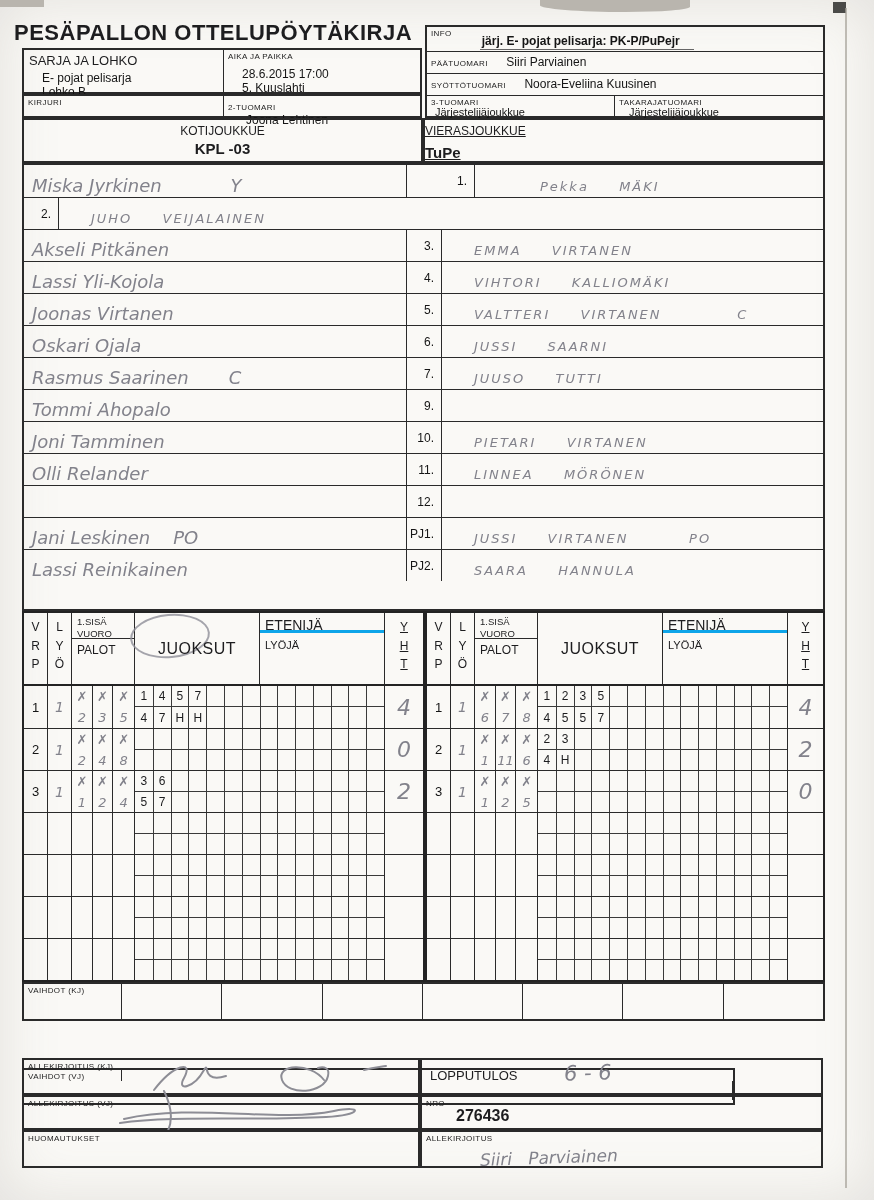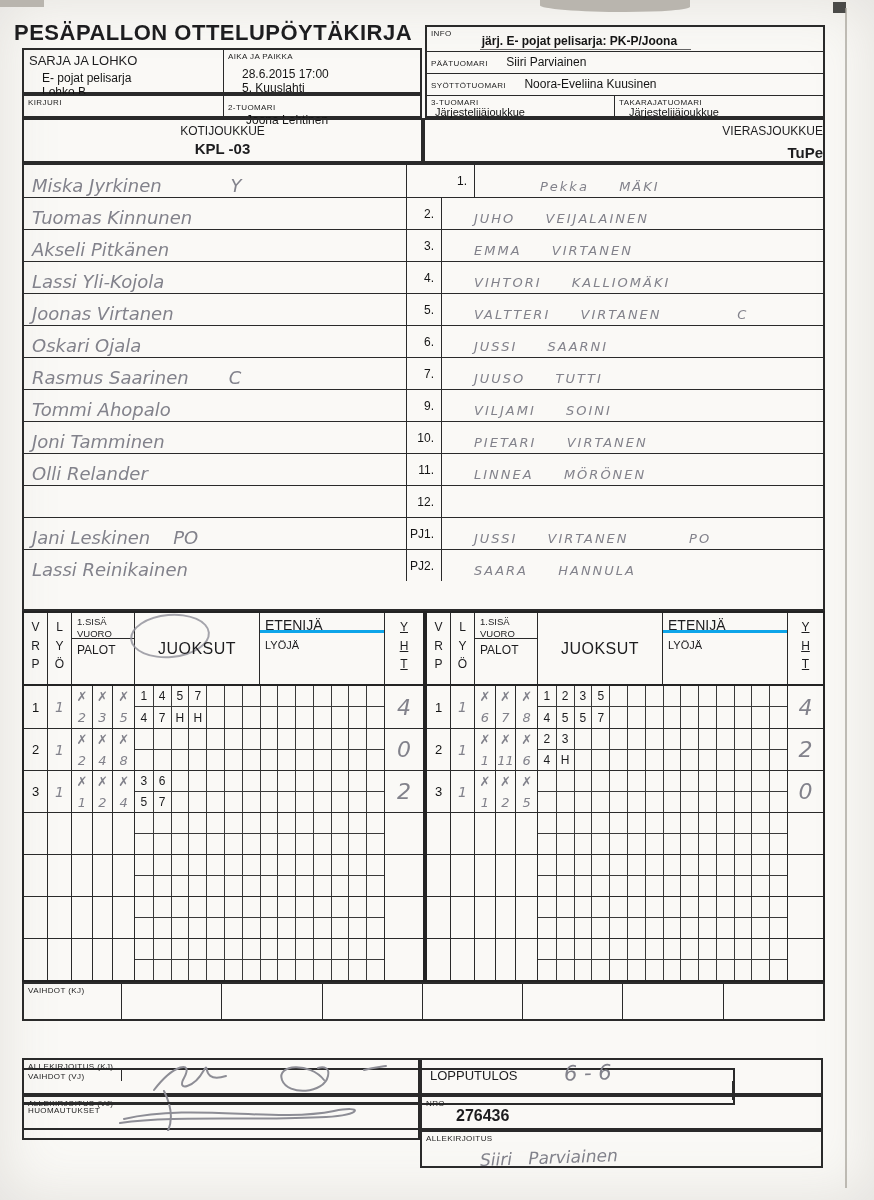--- a/index.html
+++ b/index.html
@@ -100,21 +100,21 @@
       <div class="hcell" style="flex:1;">
         <div class="lbl" style="display:inline-block;">2-TUOMARI</div>
         <div class="val" style="padding-left:22px;margin-top:-1px;">Joona Lehtinen</div>
       </div>
     </div>
   </div>
 
   <div class="abs box" style="left:425px;top:25px;width:400px;height:93px;">
     <div style="height:25px;border-bottom:1px solid #2a2a2a;display:flex;">
       <div class="lbl">INFO</div>
-      <div class="val" style="margin:7px 0 0 28px;font-weight:bold;border-bottom:1px solid #666;padding:0 14px 1px 2px;height:16px;">järj. E- pojat pelisarja: PK-P/Joona</div>
+      <div class="val" style="margin:7px 0 0 28px;font-weight:bold;border-bottom:1px solid #666;padding:0 14px 1px 2px;height:16px;">järj. E- pojat pelisarja: PK-P/PuPejr</div>
     </div>
     <div style="height:22px;border-bottom:1px solid #2a2a2a;">
       <div class="lbl" style="display:inline-block;">PÄÄTUOMARI</div>
       <div class="val" style="display:inline-block;margin-left:14px;">Siiri Parviainen</div>
     </div>
     <div style="height:22px;border-bottom:1px solid #2a2a2a;">
       <div class="lbl" style="display:inline-block;">SYÖTTÖTUOMARI</div>
       <div class="val" style="display:inline-block;margin-left:14px;">Noora-Eveliina Kuusinen</div>
     </div>
     <div style="height:22px;display:flex;">
@@ -126,33 +126,32 @@
         <div class="lbl">TAKARAJATUOMARI</div>
         <div class="val" style="font-size:11px;padding-left:14px;margin-top:-1px;">Järjestelijäjoukkue</div>
       </div>
     </div>
   </div>
 
   <div class="abs box" style="left:22px;top:118px;width:401px;height:45px;text-align:center;">
     <div style="font-size:12px;margin-top:4px;">KOTIJOUKKUE</div>
     <div style="font-size:15px;font-weight:bold;margin-top:2px;">KPL -03</div>
   </div>
-  <div class="abs box" style="left:423px;top:118px;width:402px;height:45px;text-align:right;">
+  <div class="abs box" style="left:423px;top:118px;width:402px;height:45px;text-align:left;text-decoration:underline;">
     <div style="font-size:12px;margin-top:4px;">VIERASJOUKKUE</div>
     <div style="font-size:15px;font-weight:bold;margin-top:6px;">TuPe</div>
   </div>
 
   <div class="abs box" id="roster" style="left:22px;top:163px;width:803px;height:448px;">
       <div class="r-row">
         <div class="r-home hw">Miska Jyrkinen            Y</div>
         <div class="r-num printed">1.</div>
         <div class="r-away hw">Pekka  MÄKI</div>
       </div>
       <div class="r-row">
-        <div class="r-home hw">Tuomas Kinnunen</div>
         <div class="r-num printed">2.</div>
         <div class="r-away hw">JUHO  VEIJALAINEN</div>
       </div>
       <div class="r-row">
         <div class="r-home hw">Akseli Pitkänen</div>
         <div class="r-num printed">3.</div>
         <div class="r-away hw">EMMA  VIRTANEN</div>
       </div>
       <div class="r-row">
         <div class="r-home hw">Lassi Yli-Kojola</div>
@@ -170,21 +169,20 @@
         <div class="r-away hw">JUSSI  SAARNI</div>
       </div>
       <div class="r-row">
         <div class="r-home hw">Rasmus Saarinen       C</div>
         <div class="r-num printed">7.</div>
         <div class="r-away hw">JUUSO  TUTTI</div>
       </div>
       <div class="r-row">
         <div class="r-home hw">Tommi Ahopalo</div>
         <div class="r-num printed">9.</div>
-        <div class="r-away hw">VILJAMI  SOINI</div>
       </div>
       <div class="r-row">
         <div class="r-home hw">Joni Tamminen</div>
         <div class="r-num printed">10.</div>
         <div class="r-away hw">PIETARI  VIRTANEN</div>
       </div>
       <div class="r-row">
         <div class="r-home hw">Olli Relander</div>
         <div class="r-num printed">11.</div>
         <div class="r-away hw">LINNEA  MÖRÖNEN</div>
@@ -996,21 +994,21 @@
         <path d="M20 30 C90 14 170 34 230 22 C260 16 258 26 222 28 C150 32 70 26 16 34"></path>
         <path d="M60 2 C66 14 70 28 64 42"></path>
       </g>
     </svg>
   </div>
   <div class="abs box" style="left:420px;top:1095px;width:403px;height:35px;">
     <div class="lbl">NRO</div>
     <div style="font-size:16px;font-weight:bold;padding-left:34px;margin-top:-1px;">276436</div>
   </div>
 
-  <div class="abs box" style="left:22px;top:1102px;width:398px;height:38px;">
+  <div class="abs box" style="left:22px;top:1130px;width:398px;height:38px;">
     <div class="lbl">HUOMAUTUKSET</div>
   </div>
   <div class="abs box" style="left:420px;top:1130px;width:403px;height:38px;">
     <div class="lbl">ALLEKIRJOITUS</div>
     <div class="hw" style="font-size:17px;padding-left:58px;transform:rotate(-2deg);margin-top:2px;">Siiri   Parviainen</div>
   </div>
 
 </div>
 
 </body></html>

